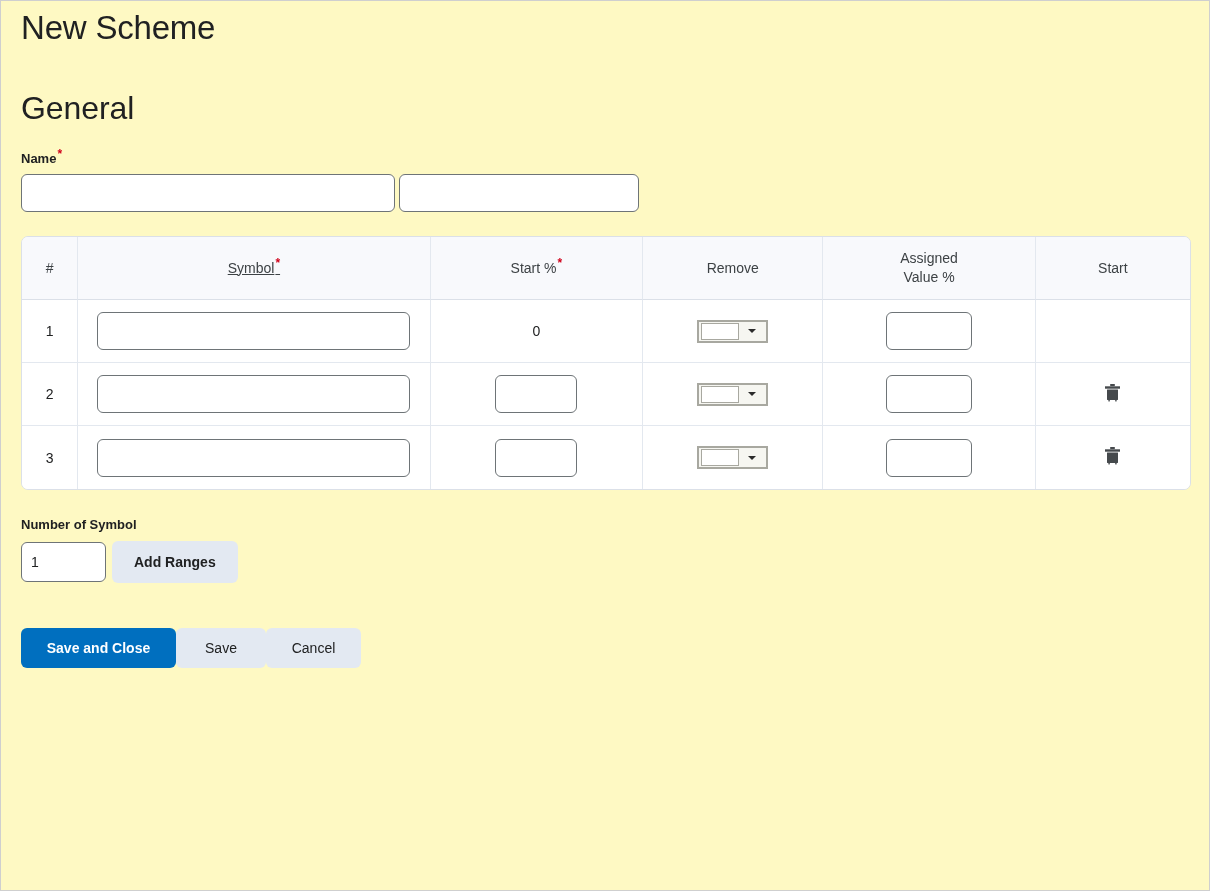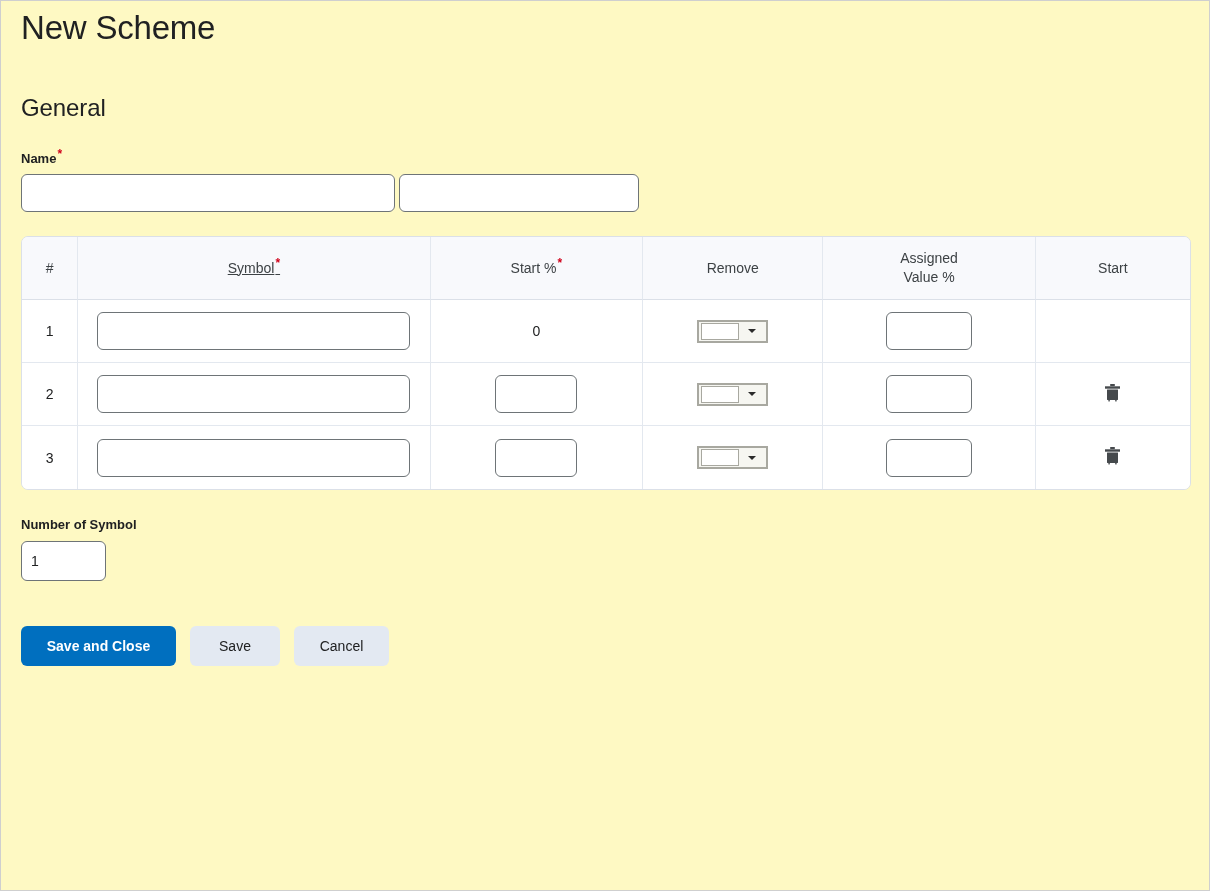--- a/index.html
+++ b/index.html
@@ -30,21 +30,21 @@
   .page-title {
     font-size: 33px;
     font-weight: 400;
     color: #202122;
     margin: 0;
     padding: 5px 0 0 0;
     line-height: 44px;
     letter-spacing: -0.2px;
   }
   .section-title {
-    font-size: 24px;
+    font-size: 32px;
     font-weight: 400;
     color: #202122;
     margin: 0;
     line-height: 32px;
     letter-spacing: -0.1px;
   }
   #general-heading { margin-top: 42px; }
   #ranges-heading  { margin-top: 38px; }
 
   
@@ -219,21 +219,20 @@
   }
   .btn-primary {
     background: #006fbf;
     color: #ffffff;
     font-weight: 700;
   }
 
   
   .actions {
     display: flex;
-    gap: 14px;
     margin-top: 45px;
     padding-bottom: 12px;
   }
   .actions .btn {
     height: 40px;
     padding: 0 20px;
   }
   .btn-save-close { min-width: 155px; }
   .btn-save   { min-width: 90px; font-weight: 400; }
   .btn-cancel { min-width: 95px; font-weight: 400; }
@@ -369,20 +368,21 @@
             </button>
           </td>
         </tr>
 
       </tbody>
     </table>
 
     <label class="field-label">Number of Symbol</label>
     <div class="ranges-controls">
       <input type="text" class="input-numranges" value="1" style="">
+      <button class="btn btn-secondary btn-add-ranges">Add Ranges</button>
     </div>
 
     
     <div class="actions">
       <button class="btn btn-primary btn-save-close">Save and Close</button>
       <button class="btn btn-secondary btn-save">Save</button>
       <button class="btn btn-secondary btn-cancel">Cancel</button>
     </div>
 
   </div>

